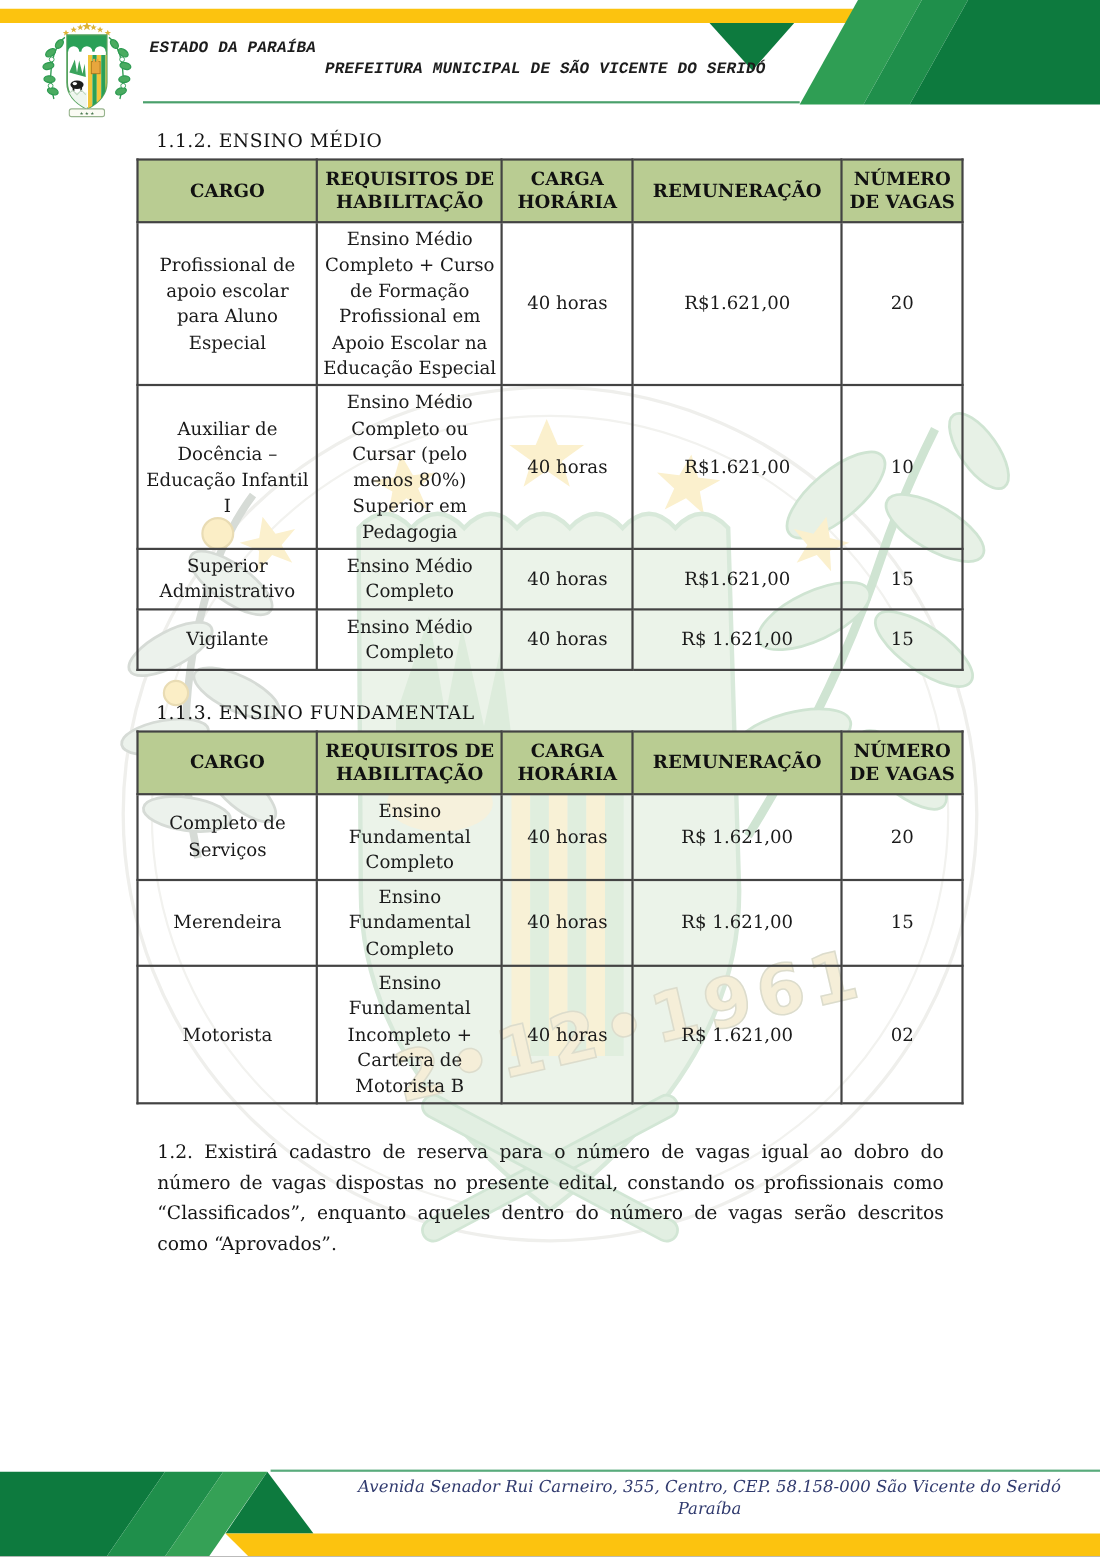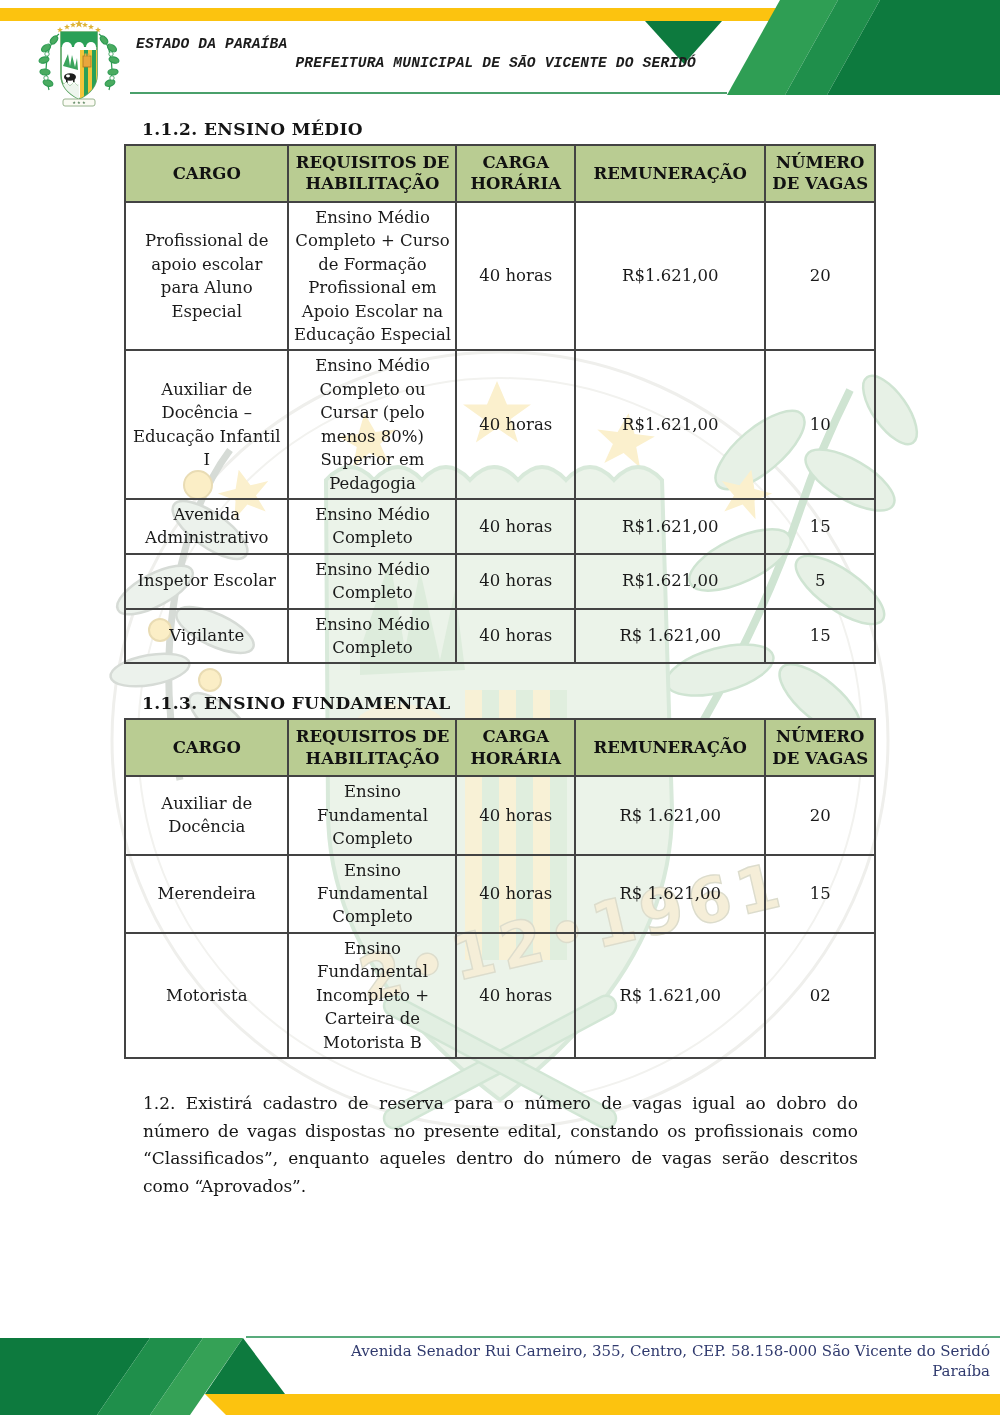--- a/index.html
+++ b/index.html
@@ -24,21 +24,21 @@
   .org-line2 { font-size:14.5px; margin-top:2px;text-align:right; }
   .org-line3 { font-size:11.5px; margin-top:3px; }
   .header-rule { left:130px; top:92px; width:597px; height:2px; background:#4aa06b; }
 
   
   .watermark { left:60px; top:330px; pointer-events:none; }
 
   
   .content { left:124px; top:119px; width:752px; z-index:2; }
   .section-heading {
-    font-size:17px; font-weight:bold; letter-spacing:.4px;
+    font-size:17px; font-weight:normal; letter-spacing:.4px;
     padding-left:18px; margin-bottom:5px; color:#141414;
   }
   table.positions {
     width:100%; border-collapse:collapse; table-layout:fixed;
     font-size:16.5px; line-height:1.42; margin-bottom:29px;
     background:transparent;
   }
   table.positions th, table.positions td {
     border:2px solid #434343; text-align:center; vertical-align:middle;
     padding:3px 4px; word-wrap:break-word;
@@ -55,22 +55,22 @@
 
   .para {
     margin-top:31px; margin-left:19px; width:715px;
     font-size:17px; line-height:1.62; text-align:justify; text-align-last:left;
     color:#161616;
   }
 
   
   .footer-shapes { left:0; top:1330px; z-index:1; }
   .footer-text {
-    left:300px; top:1341px; width:690px; z-index:2; text-align:right;
-    font-family:"DejaVu Serif","Liberation Serif",serif; 
+    left:300px; top:1341px; width:690px; z-index:2; text-align:center;
+    font-family:"DejaVu Serif","Liberation Serif",serif; font-style:italic;
     color:#303a6e; line-height:1.35;
   }
   .footer-line1 { font-size:15px; }
   .footer-line2 { font-size:15px; }
 </style>
 </head>
 <body>
 
 <div class="page">
 
@@ -247,32 +247,25 @@
             <td>20</td>
           </tr>
           <tr>
             <td>Auxiliar de Docência – Educação Infantil I</td>
             <td>Ensino Médio Completo ou Cursar (pelo menos 80%) Superior em Pedagogia</td>
             <td>40 horas</td>
             <td>R$1.621,00</td>
             <td>10</td>
           </tr>
           <tr>
-            <td>Avenida Administrativo</td>
+            <td>Superior Administrativo</td>
             <td>Ensino Médio Completo</td>
             <td>40 horas</td>
             <td>R$1.621,00</td>
             <td>15</td>
-          </tr>
-          <tr>
-            <td>Inspetor Escolar</td>
-            <td>Ensino Médio Completo</td>
-            <td>40 horas</td>
-            <td>R$1.621,00</td>
-            <td>5</td>
           </tr>
           <tr>
             <td>Vigilante</td>
             <td>Ensino Médio Completo</td>
             <td>40 horas</td>
             <td>R$ 1.621,00</td>
             <td>15</td>
           </tr>
         </tbody>
       </table>
@@ -290,21 +283,21 @@
           <tr>
             <th>CARGO</th>
             <th>REQUISITOS DE HABILITAÇÃO</th>
             <th>CARGA HORÁRIA</th>
             <th>REMUNERAÇÃO</th>
             <th>NÚMERO DE VAGAS</th>
           </tr>
         </thead>
         <tbody>
           <tr>
-            <td>Auxiliar de Docência</td>
+            <td>Completo de Serviços</td>
             <td>Ensino Fundamental Completo</td>
             <td>40 horas</td>
             <td>R$ 1.621,00</td>
             <td>20</td>
           </tr>
           <tr>
             <td>Merendeira</td>
             <td>Ensino Fundamental Completo</td>
             <td>40 horas</td>
             <td>R$ 1.621,00</td>

